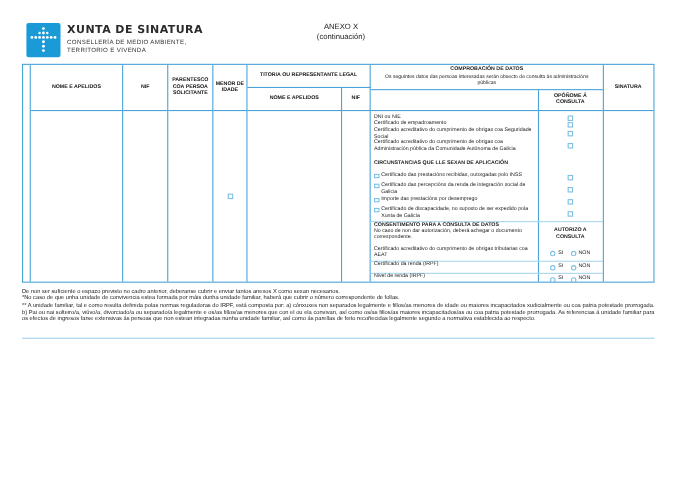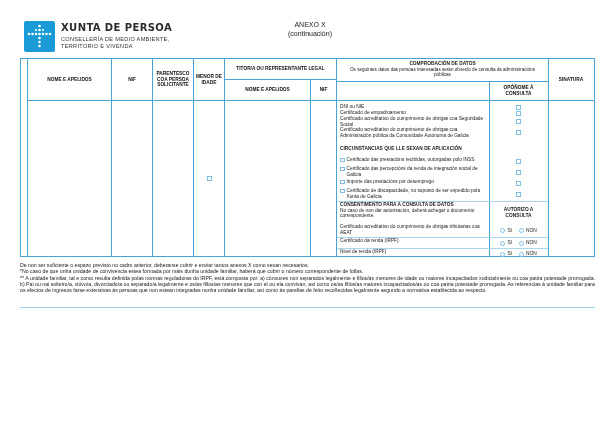--- a/index.html
+++ b/index.html
@@ -69,21 +69,21 @@
           <circle cx="8.5" cy="13" r="1.3"></circle>
         <circle cx="12" cy="13" r="1.3"></circle>
           <circle cx="19" cy="13" r="1.3"></circle>
         <circle cx="22.5" cy="13" r="1.3"></circle>
           <circle cx="26" cy="13" r="1.3"></circle>
         <circle cx="12" cy="9" r="1.1"></circle>
           <circle cx="19" cy="9" r="1.1"></circle>
       </g>
     </svg>
   </div>
-  <div class="brand">XUNTA DE PERSOA</div>
+  <div class="brand">XUNTA DE SINATURA</div>
   <div class="dept">
     <div>CONSELLERÍA DE MEDIO AMBIENTE,</div>
     <div>TERRITORIO E VIVENDA</div>
   </div>
   <div class="annex">
     <div>ANEXO X</div>
     <div>(continuación)</div>
   </div>
 
   <div class="tbl">

